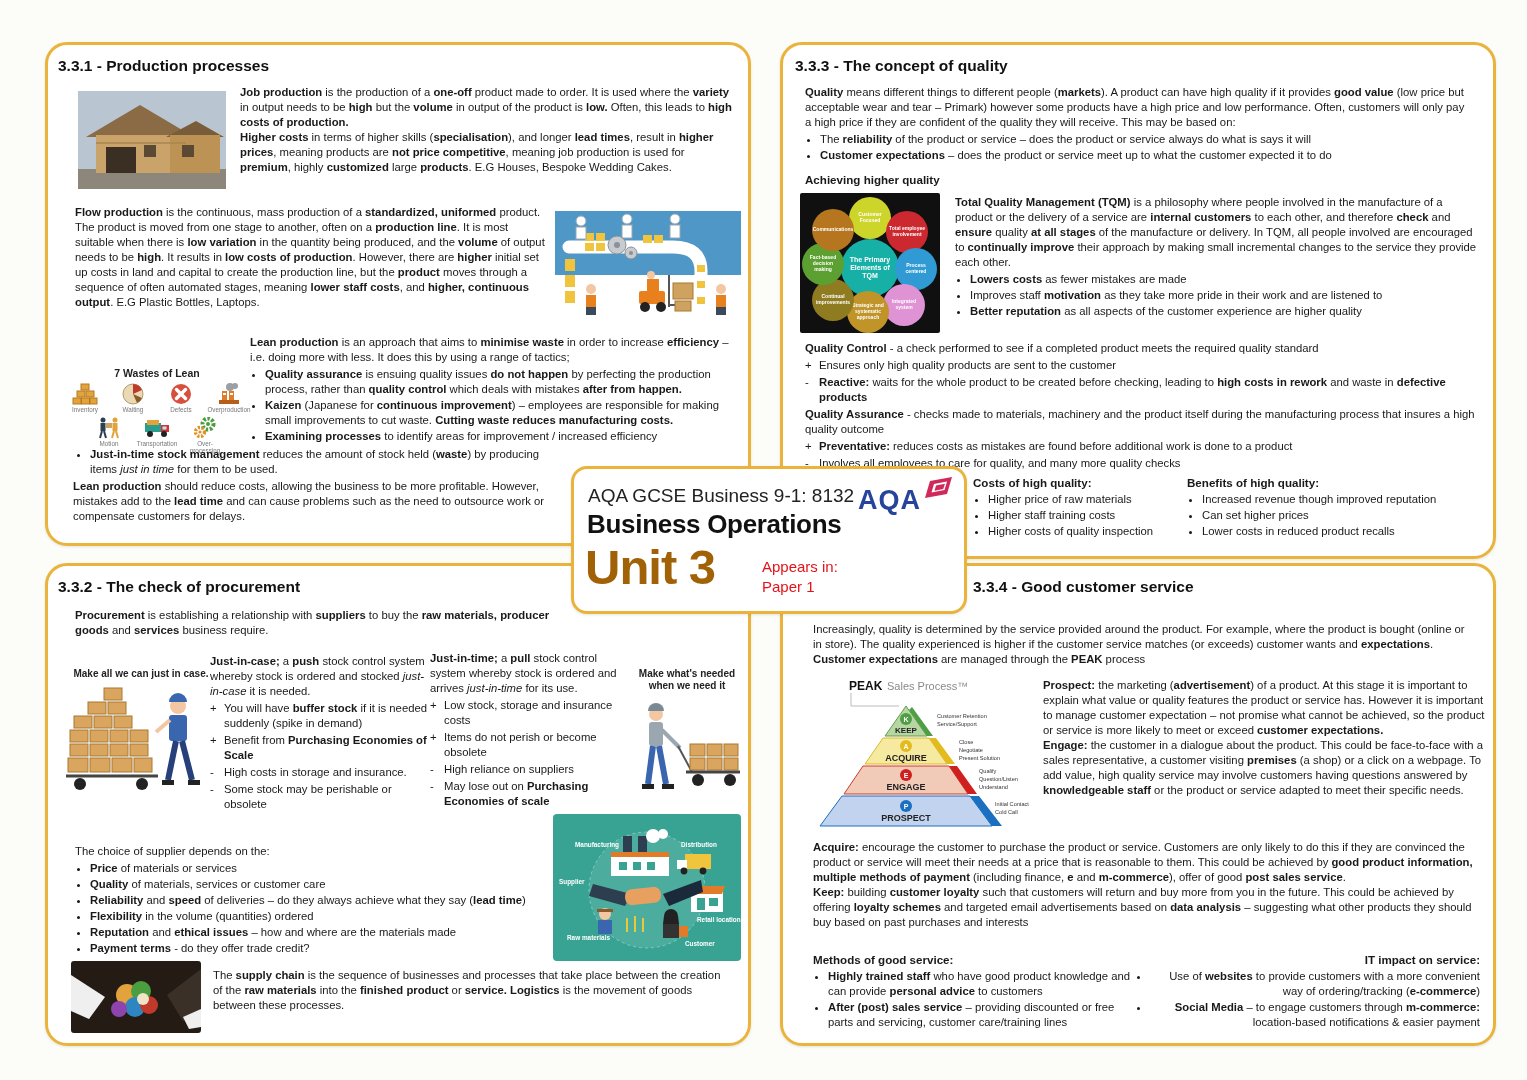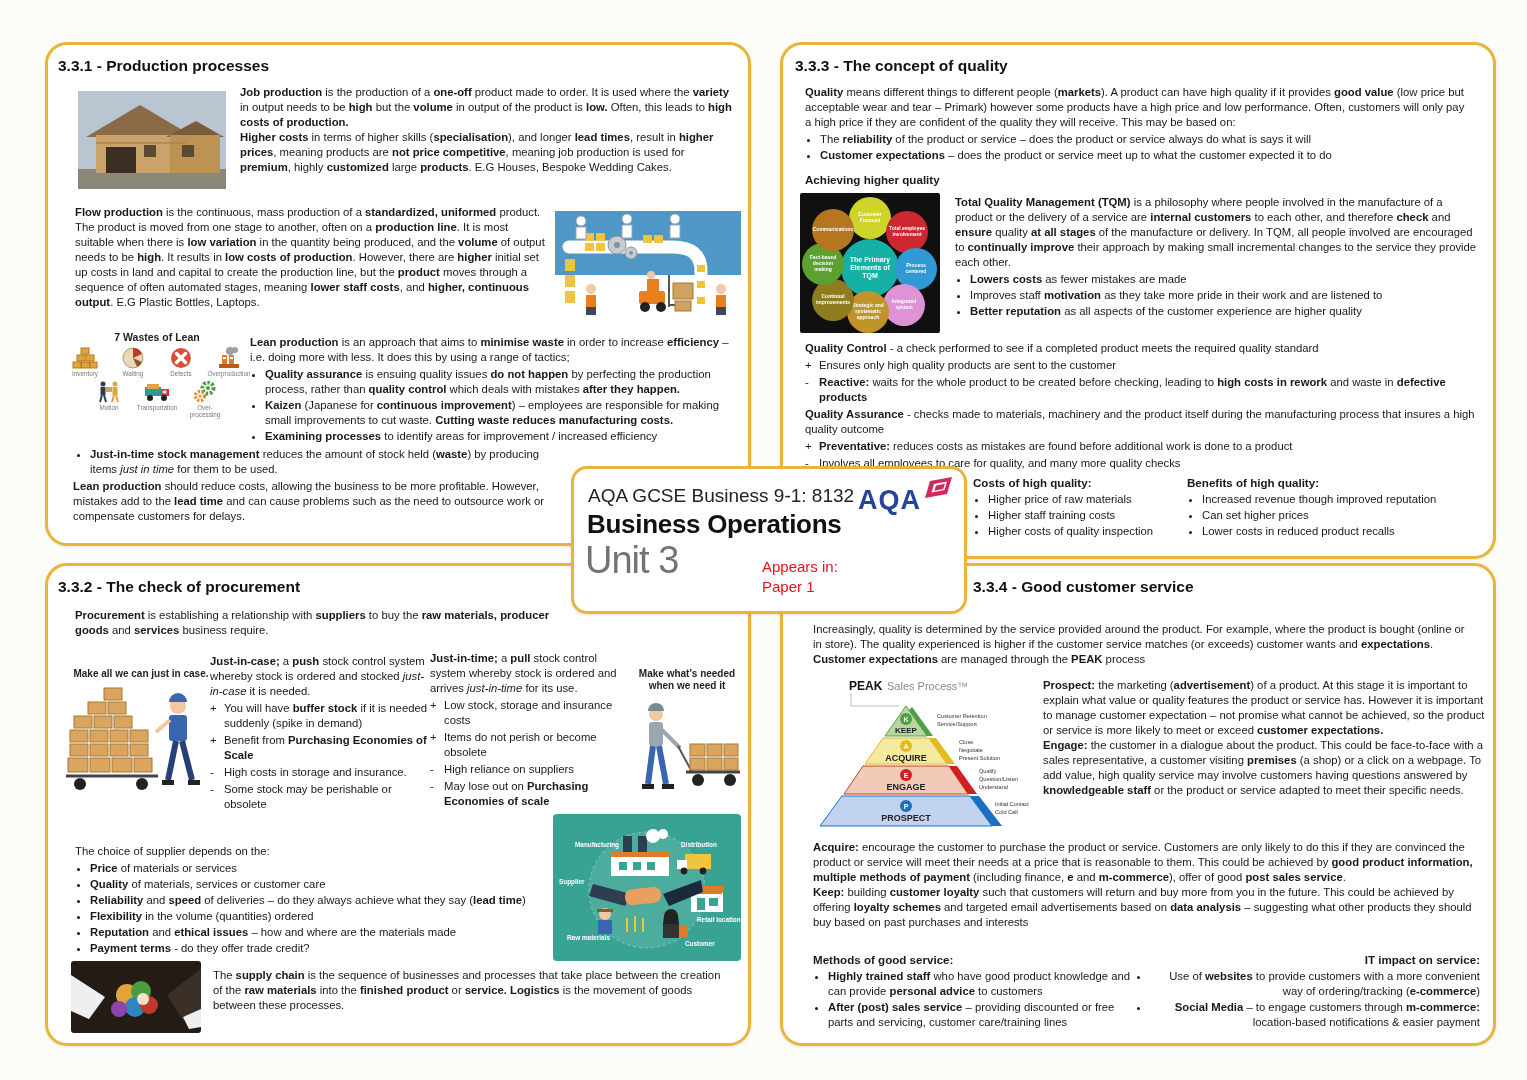--- a/index.html
+++ b/index.html
@@ -23,21 +23,21 @@
   .tqm .c{position:absolute;border-radius:50%;display:flex;align-items:center;justify-content:center;
           text-align:center;color:#fff;font-weight:bold;font-size:5px;line-height:1.15;padding:2px;box-sizing:border-box;}
   
   .wrow{display:flex;justify-content:center;gap:10px;}
   .wit{display:flex;flex-direction:column;align-items:center;width:38px;}
   .wlab{font-size:6.3px;color:#777;margin-top:1px;text-align:center;}
   
   #center-card{z-index:6;}
   .aq-line1{font-size:19px;color:#222;}
   .aq-title{font-size:26px;font-weight:bold;color:#111;letter-spacing:-.3px;}
-  .aq-unit{font-size:38px;font-weight:normal;color:#737373;letter-spacing:-1px;}
+  .aq-unit{font-size:49px;font-weight:bold;color:#a16207;letter-spacing:-1px;}
   .aq-red{color:#e3131b;font-size:15px;line-height:1.3;}
   svg text{font-family:"Liberation Sans","DejaVu Sans",sans-serif;}
 </style>
 </head>
 <body>
 
 <div class="card" style="left:45px;top:42px;width:700px;height:498px;">
   <div class="abs h1" style="left:10px;top:12px;">3.3.1 - Production processes</div>
 
   <svg class="abs imgbox" style="left:30px;top:46px;" width="148" height="98" viewBox="0 0 148 98">
@@ -103,21 +103,21 @@
       <circle cx="36" cy="86" r="5" fill="#f3c7a2"></circle>
         <rect x="31" y="92" width="10" height="12" fill="#e8801e"></rect>
         <rect x="31" y="104" width="10" height="8" fill="#3a4a5a"></rect>
       <circle cx="166" cy="86" r="5" fill="#f3c7a2"></circle>
         <rect x="161" y="92" width="10" height="12" fill="#e8801e"></rect>
         <rect x="161" y="104" width="10" height="8" fill="#3a4a5a"></rect>
     </g>
   </svg>
 
   <div class="abs" style="left:16px;top:286px;width:186px;">
-    <div class="cap" style="font-size:10.5px;">7 Wastes of Lean</div>
+    <div class="cap" style="font-size:10.5px;margin-top:36px;">7 Wastes of Lean</div>
     <div class="wrow" style="margin-top:3px;">
       <div class="wit">
           <svg width="26" height="22" viewBox="0 0 26 22">
             <g fill="#e2a23c" stroke="#b57a20">
               <rect x="9" y="1" width="8" height="6"></rect>
               <rect x="5" y="8" width="8" height="6"></rect>
               <rect x="14" y="8" width="8" height="6"></rect>
               <rect x="1" y="15" width="8" height="6"></rect>
               <rect x="9.5" y="15" width="8" height="6"></rect>
               <rect x="18" y="15" width="7" height="6"></rect>
@@ -188,21 +188,21 @@
             <circle cx="8" cy="15" r="1.6" fill="#e0922a"></circle>
           </svg>
         <span class="wlab">Over-processing</span>
         </div>
     </div>
   </div>
 
   <div class="abs t" style="left:202px;top:290px;width:490px;">
     <div><b>Lean production</b> is an approach that aims to <b>minimise waste</b> in order to increase <b>efficiency</b> – i.e. doing more with less. It does this by using a range of tactics;</div>
     <ul class="b">
-      <li><b>Quality assurance</b> is ensuing quality issues <b>do not happen</b> by perfecting the production process, rather than <b>quality control</b> which deals with mistakes <b>after they happen.</b></li>
+      <li><b>Quality assurance</b> is ensuing quality issues <b>do not happen</b> by perfecting the production process, rather than <b>quality control</b> which deals with mistakes <b>after from happen.</b></li>
       <li><b>Kaizen</b> (Japanese for <b>continuous improvement</b>) – employees are responsible for making small improvements to cut waste. <b>Cutting waste reduces manufacturing costs.</b></li>
       <li><b>Examining processes</b> to identify areas for improvement / increased efficiency</li>
     </ul>
   </div>
 
   <ul class="b abs t" style="left:27px;top:400px;width:470px;">
     <li><b>Just-in-time stock management</b> reduces the amount of stock held (<b>waste</b>) by producing items <i>just in time</i> for them to be used.</li>
   </ul>
   <div class="abs t" style="left:25px;top:434px;width:478px;"><b>Lean production</b> should reduce costs, allowing the business to be more profitable. However, mistakes add to the <b>lead time</b> and can cause problems such as the need to outsource work or compensate customers for delays.</div>
 </div>

